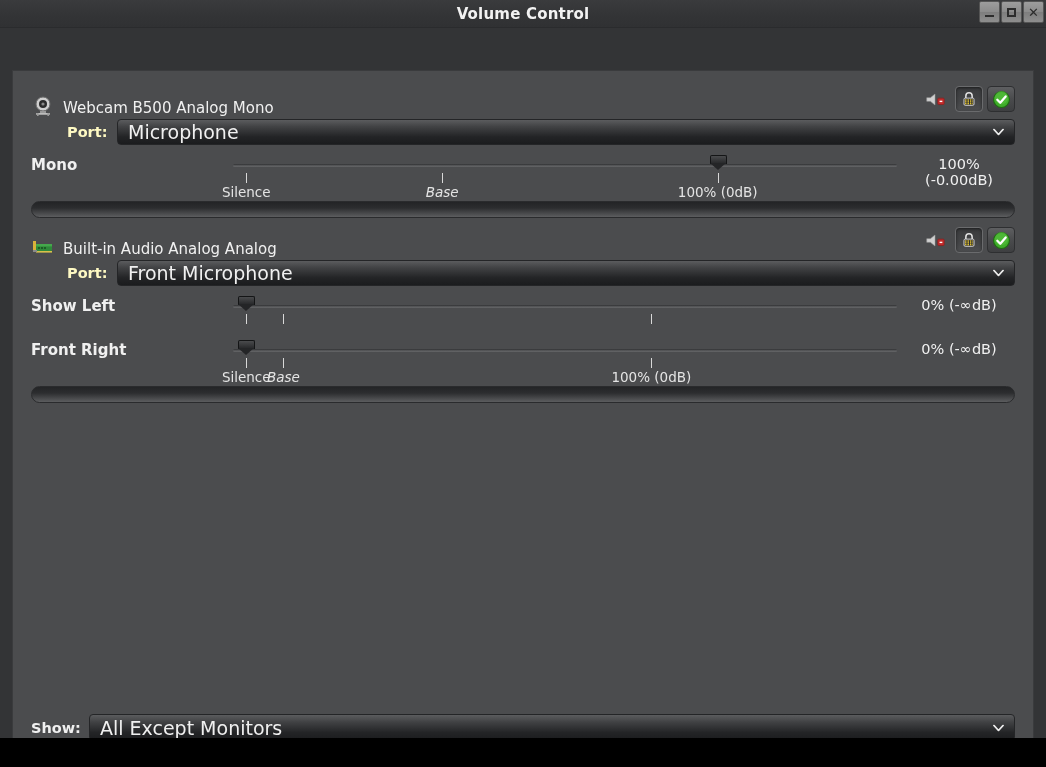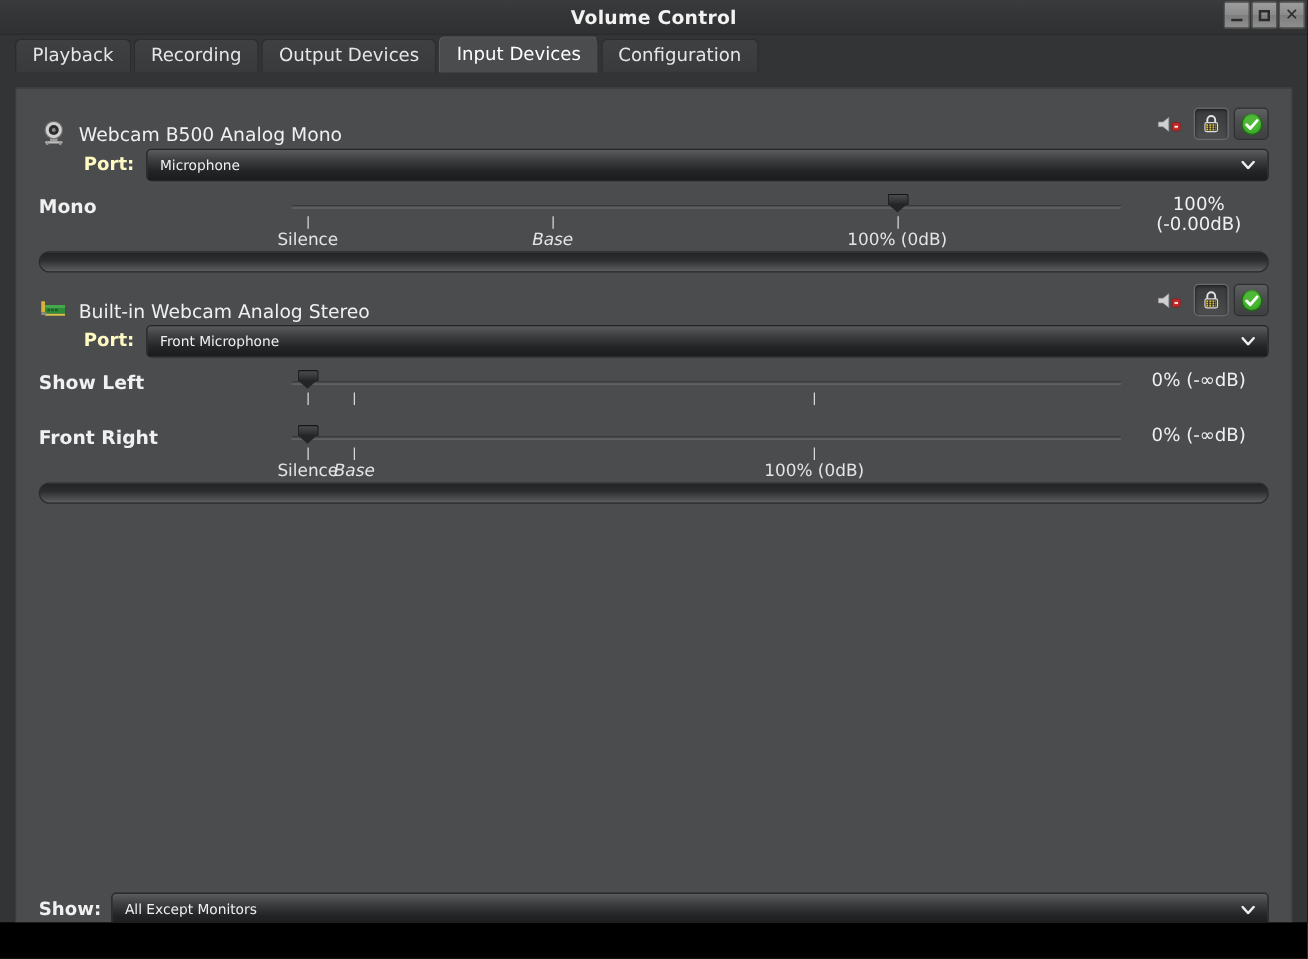--- a/index.html
+++ b/index.html
@@ -207,21 +207,21 @@
   }
   .combo {
     flex: 1;
     height: 26px;
     border-radius: 4px;
     border: 1px solid #242527;
     background: linear-gradient(to bottom, #5b5c5e 0%, #414244 28%, #232426 70%, #1b1c1e 100%);
     display: flex;
     align-items: center;
     padding: 0 10px;
-    font-size: 11px;
+    font-size: 19px;
     color: #f0f0f0;
     box-sizing: border-box;
     position: relative;
   }
   .combo .chev {
     position: absolute;
     right: 10px;
     top: 50%;
     transform: translateY(-50%);
     width: 11px;
@@ -353,37 +353,20 @@
       </div>
       <div class="win-btn">
         <span class="glyph-max"></span>
       </div>
       <div class="win-btn">
         <span class="glyph-close">✕</span>
       </div>
     </div>
   </div>
 
-  <div class="tabbar" id="tabbar">
-      <div class="tab">
-        <span>Playback</span>
-      </div>
-      <div class="tab">
-        <span>Recording</span>
-      </div>
-      <div class="tab">
-        <span>Output Devices</span>
-      </div>
-      <div class="tab active">
-        <span>Input Devices</span>
-      </div>
-      <div class="tab">
-        <span>Configuration</span>
-      </div>
-    </div>
 
   <div class="panel">
     <div class="panel-inner" id="device-list">
         <div class="device">
           <div class="device-header">
             <span class="device-icon"><svg viewBox="0 0 24 22" width="24" height="22">
     <circle cx="12" cy="9" r="7" fill="#cfcfcf" stroke="#6a6a6a" stroke-width="1"></circle>
     <circle cx="12" cy="9" r="4" fill="#2b2b2b"></circle>
     <circle cx="12" cy="9" r="1.6" fill="#888"></circle>
     <rect x="9" y="16" width="6" height="2" fill="#9a9a9a"></rect>
@@ -454,21 +437,21 @@
             <span class="device-icon"><svg viewBox="0 0 24 22" width="24" height="22">
     <rect x="2" y="5" width="3" height="9" fill="#d8b23a"></rect>
     <rect x="5" y="8" width="16" height="7" rx="1" fill="#2f8a3a"></rect>
     <rect x="5" y="8" width="16" height="2.4" fill="#45a84c"></rect>
     <rect x="7" y="11" width="2" height="2" fill="#1d5c26"></rect>
     <rect x="10" y="11" width="2" height="2" fill="#1d5c26"></rect>
     <rect x="13" y="11" width="2" height="2" fill="#1d5c26"></rect>
     <rect x="5" y="15" width="16" height="1.6" fill="#d8c04a"></rect>
     <rect x="2" y="14" width="4" height="2" fill="#8a8a8a"></rect>
   </svg></span>
-            <span class="device-name">Built-in Webcam Analog Stereo</span>
+            <span class="device-name">Built-in Audio Analog Analog</span>
             <span class="device-actions">
               <span class="mute-icon">
                 <svg viewBox="0 0 24 20" width="22" height="19">
     <path d="M3 8 L7 8 L12 4 L12 16 L7 12 L3 12 Z" fill="#d0d0d0" stroke="#9a9a9a" stroke-width="0.6"></path>
     <rect x="15" y="8.5" width="7" height="7" rx="1.2" fill="#c22b2b" stroke="#8e1d1d" stroke-width="0.8"></rect>
     <rect x="17" y="11.3" width="3" height="1.5" fill="#ffffff"></rect>
   </svg>
               </span>
               <span class="tbtn pressed">
                 <svg viewBox="0 0 20 20" width="18" height="18">

